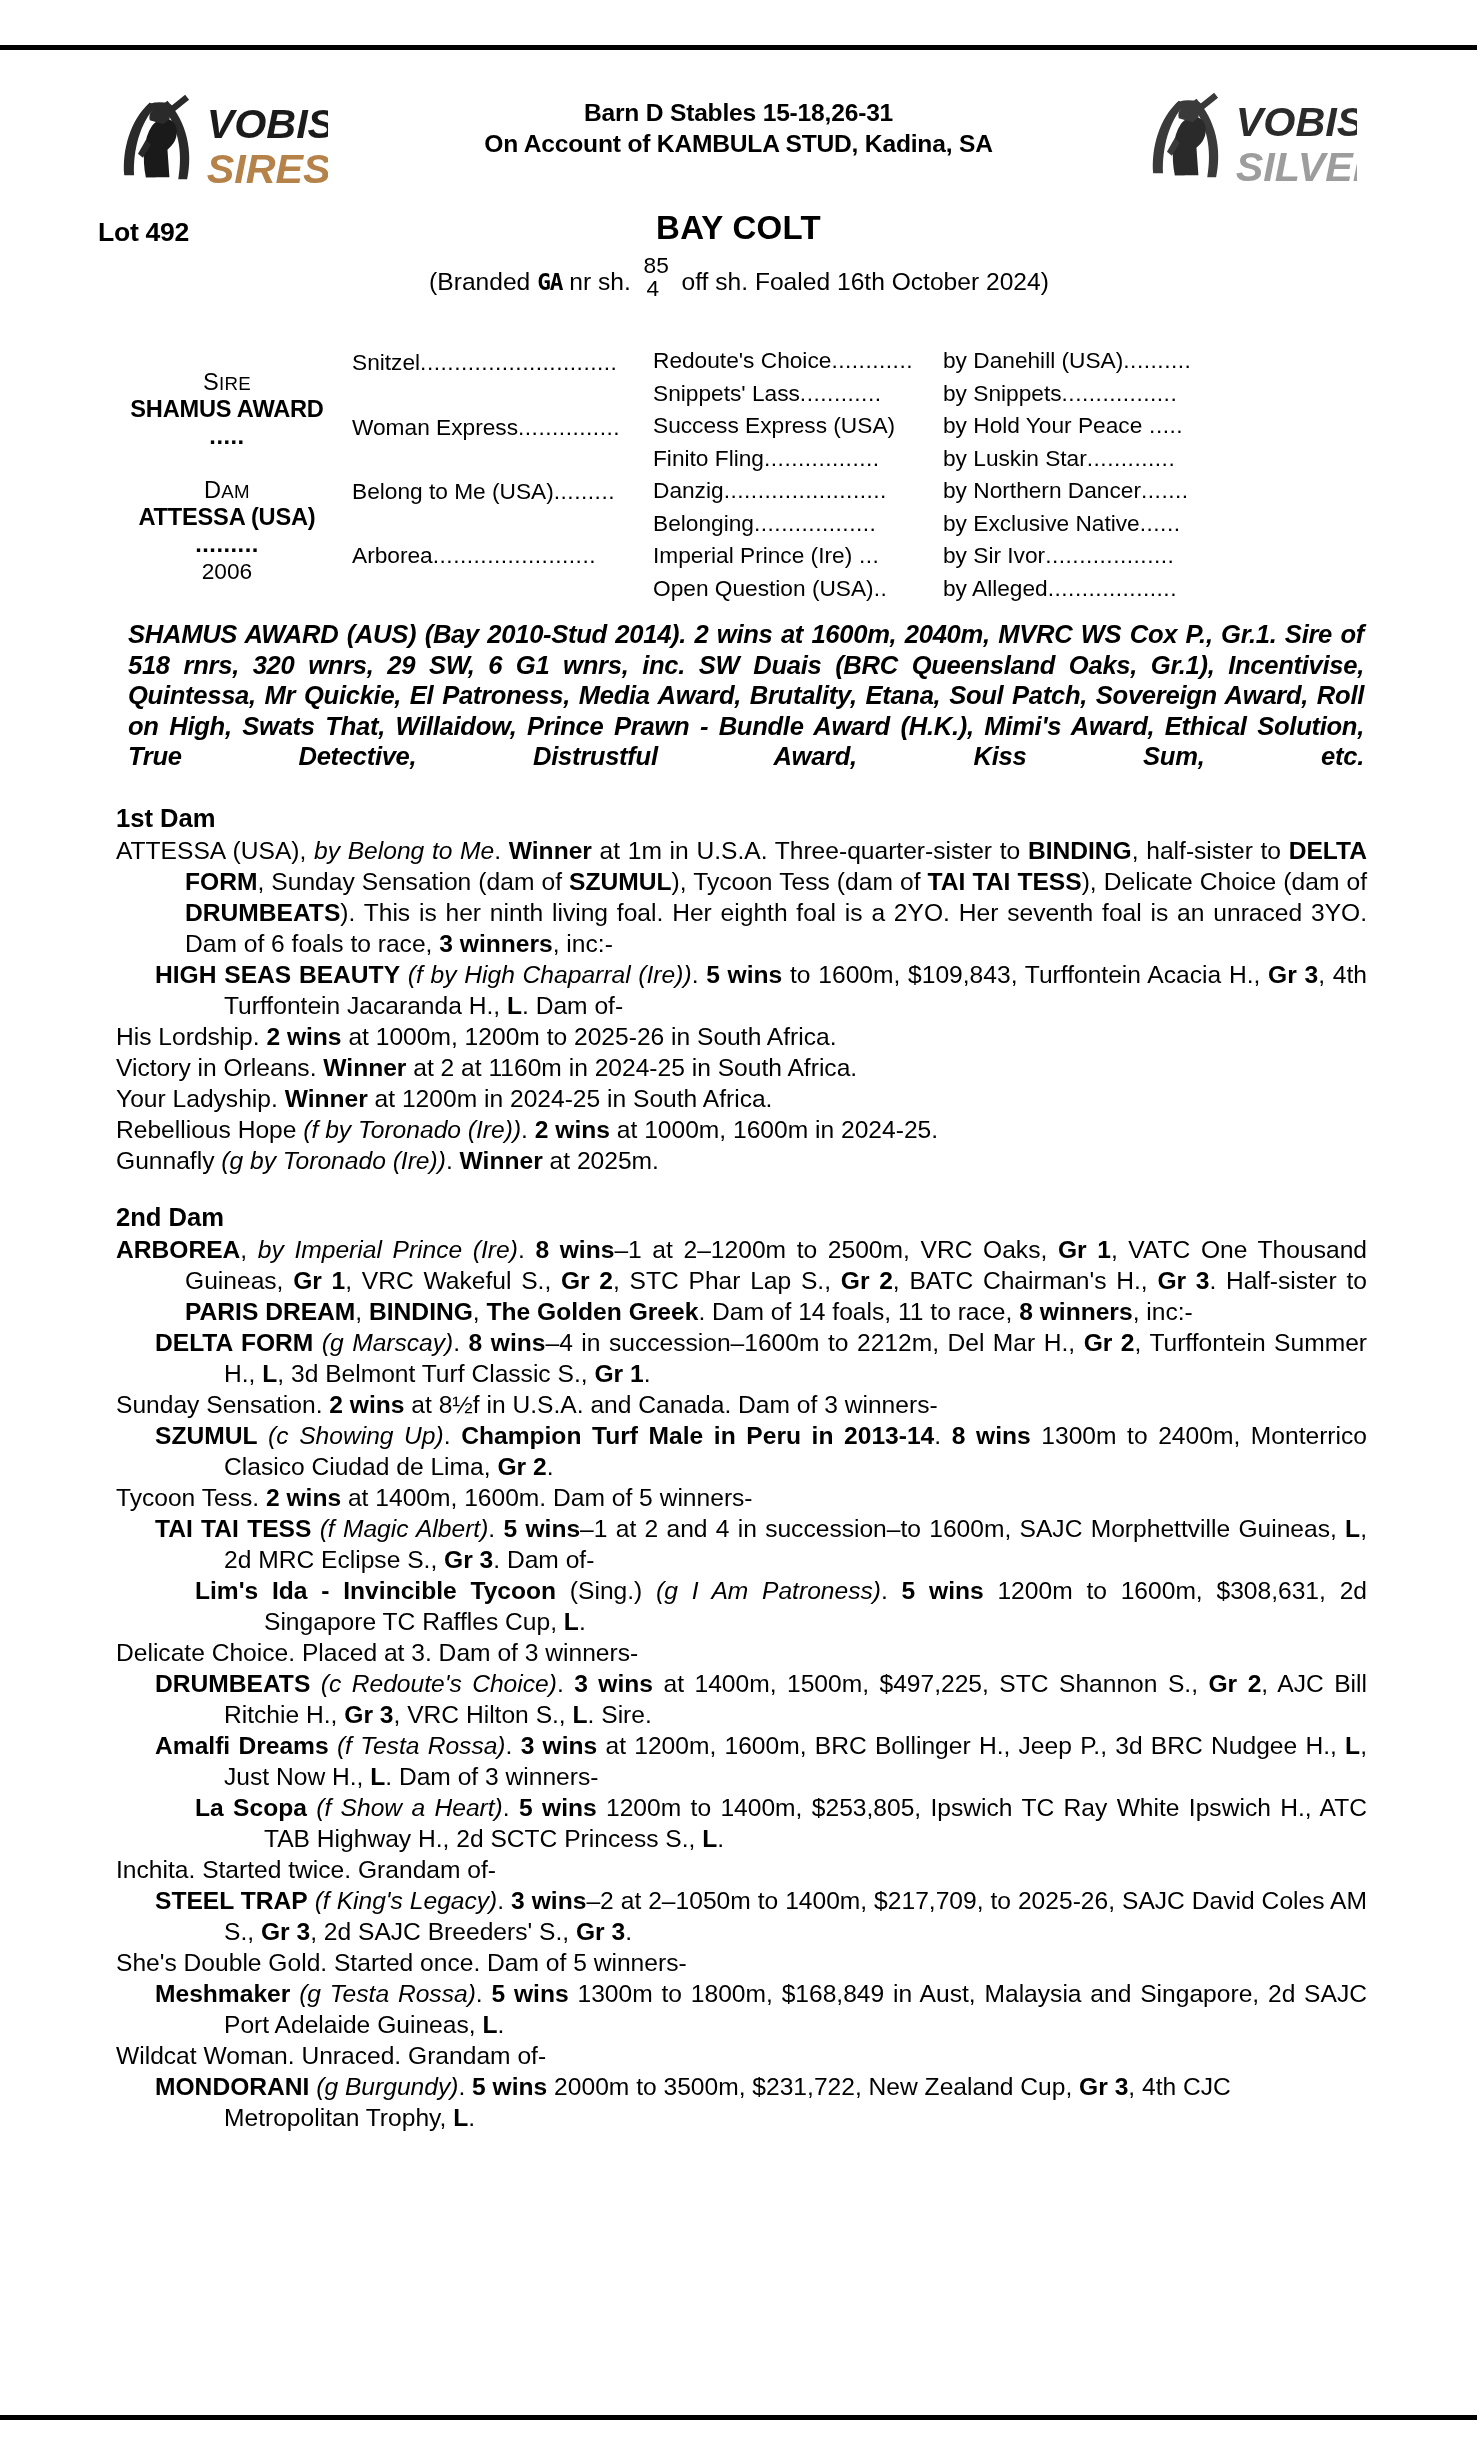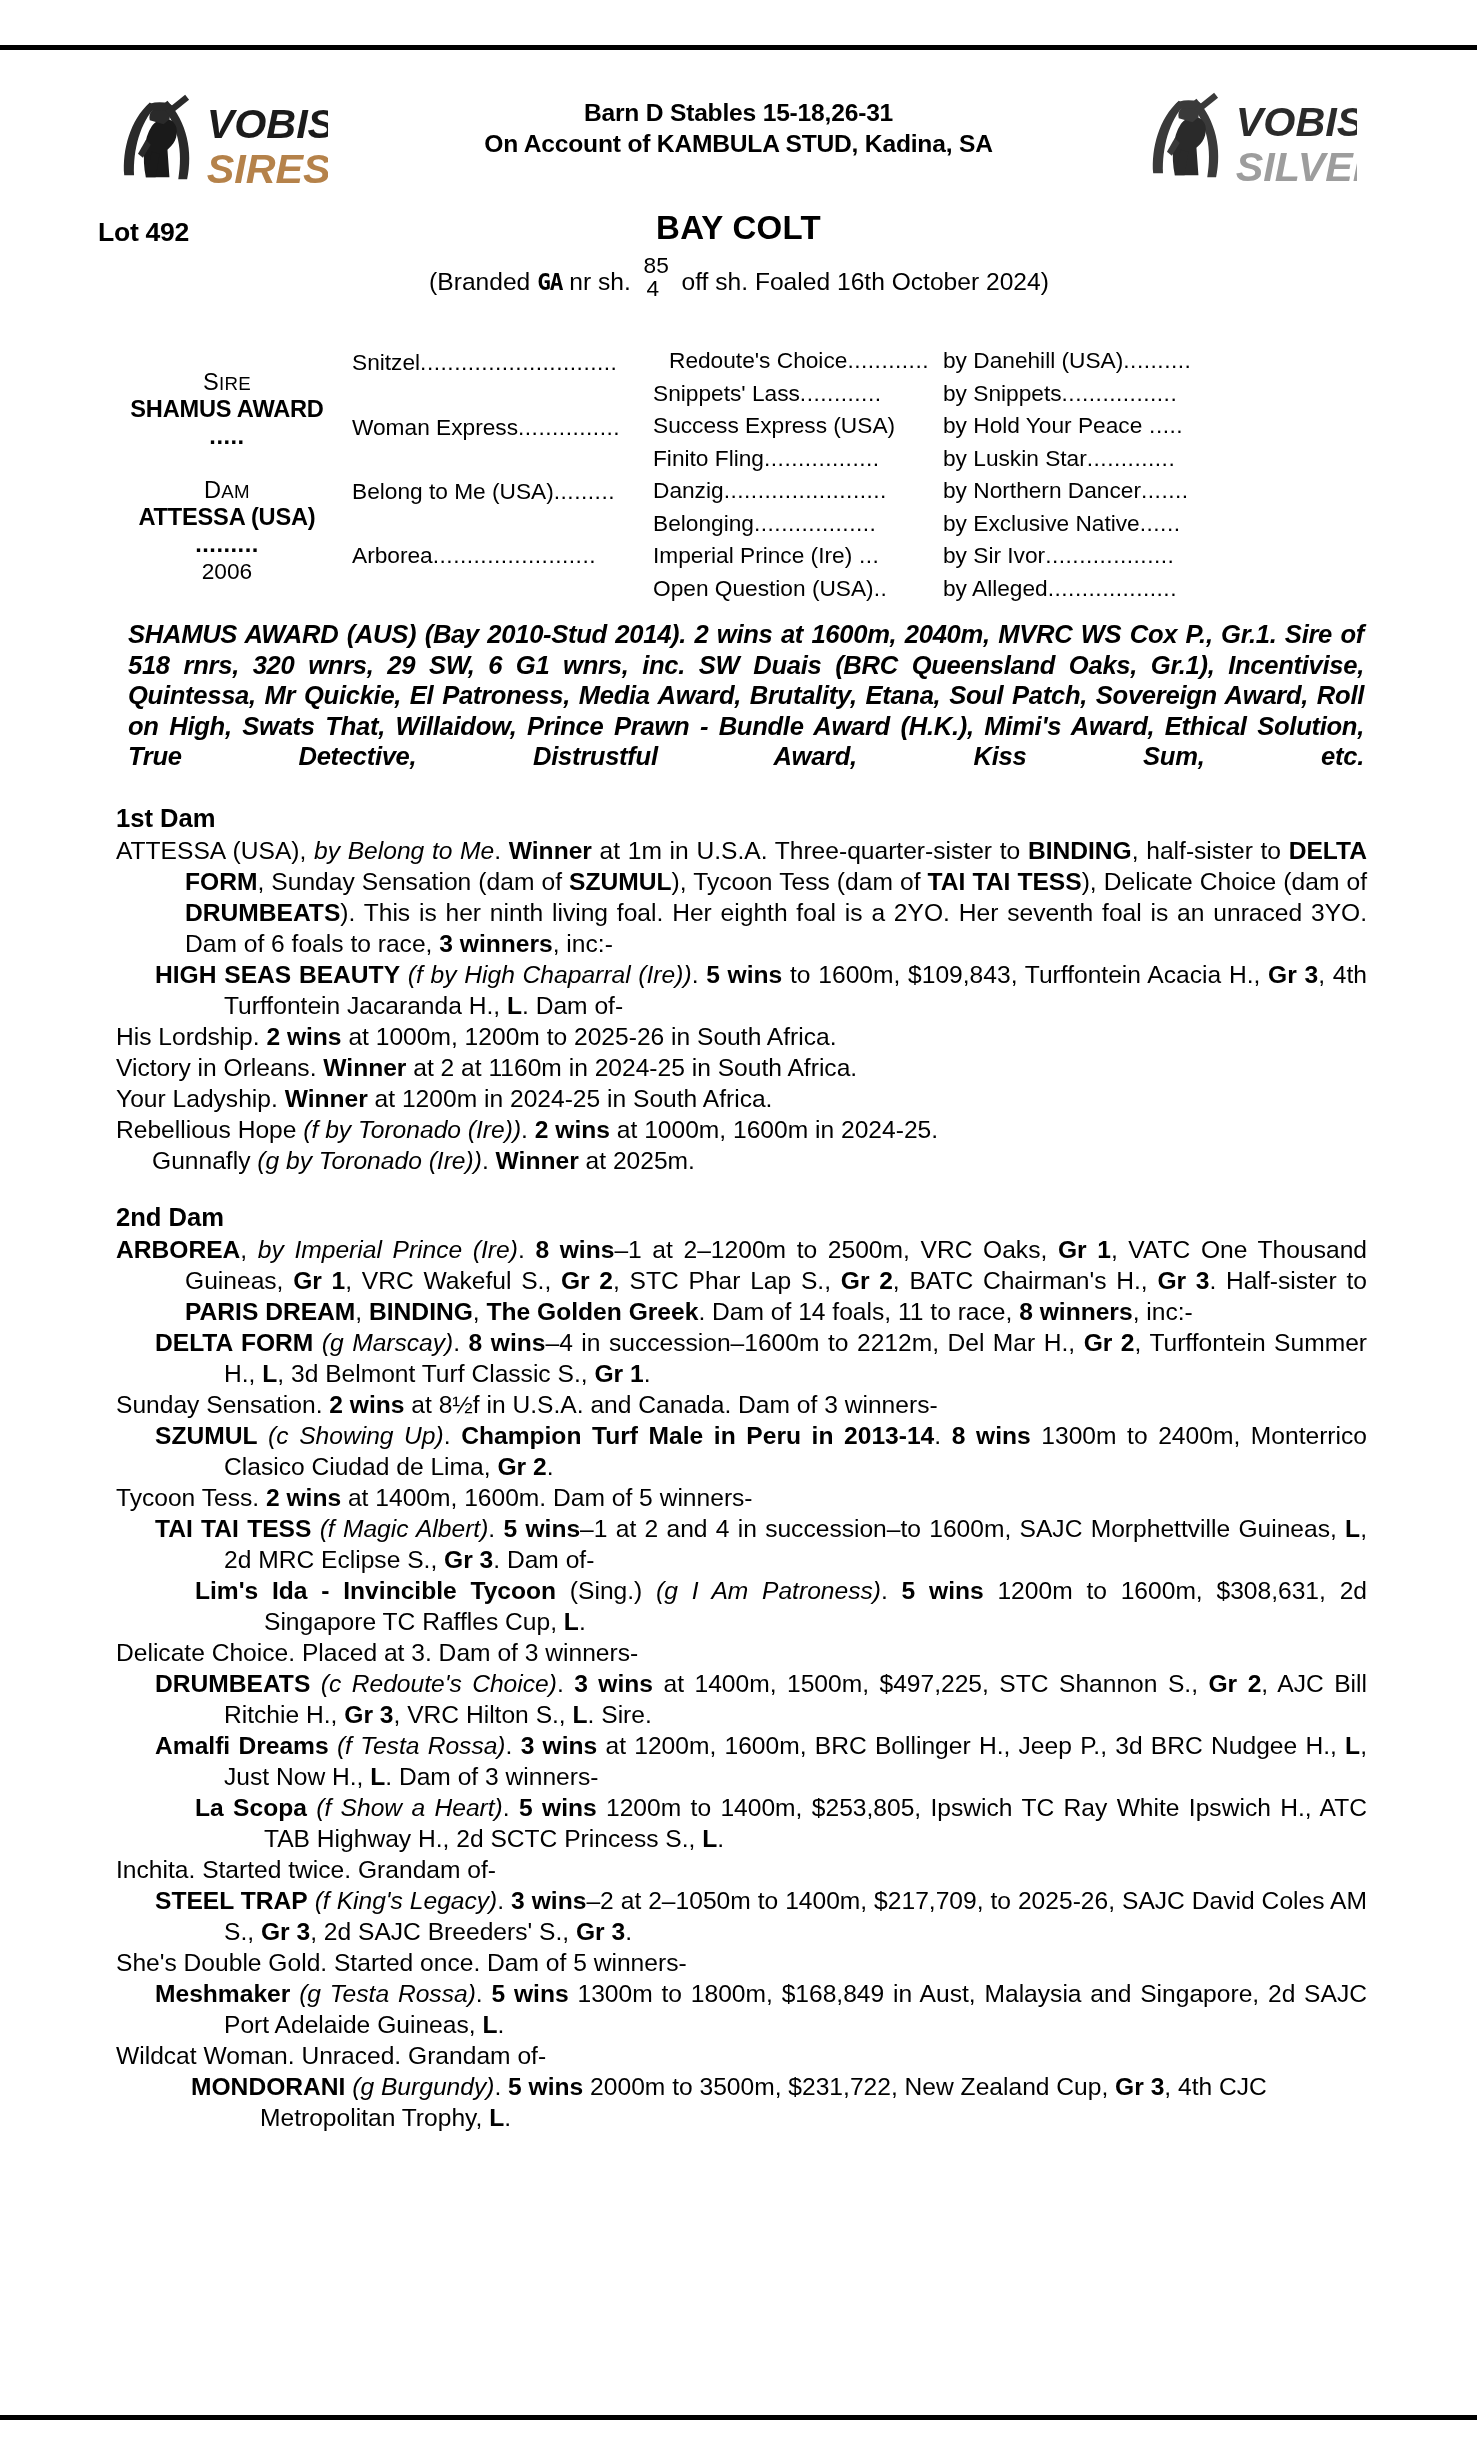--- a/index.html
+++ b/index.html
@@ -144,21 +144,21 @@
   .ped-sire-block { left: 0; top: 21.7px; }
   .ped-dam-block  { left: 0; top: 130px; }
 
   .ped-gp { position: absolute; left: 236px; width: 286px; white-space: nowrap; }
   .ped-gp.r1 { top: 2px; }
   .ped-gp.r2 { top: 67px; }
   .ped-gp.r3 { top: 131px; }
   .ped-gp.r4 { top: 195px; }
 
   .ped-gg { position: absolute; left: 537px; width: 286px; white-space: nowrap; }
-  .ped-gg.g1 { top: 0px; margin-left: 16px; }
+  .ped-gg.g1 { top: 0px; }
   .ped-gg.g2 { top: 32.5px; }
   .ped-gg.g3 { top: 65px; }
   .ped-gg.g4 { top: 98px; }
   .ped-gg.g5 { top: 130px; }
   .ped-gg.g6 { top: 163px; }
   .ped-gg.g7 { top: 195px; }
   .ped-gg.g8 { top: 228px; }
 
   .ped-by { position: absolute; left: 827px; width: 424px; white-space: nowrap; }
   .ped-by.g1 { top: 0px; }
@@ -206,21 +206,21 @@
   p.e {
     margin: 0;
     text-align: justify;
     text-indent: 0;
   }
   p.h1 { padding-left: 69px; text-indent: -69px; }
   p.h2 { padding-left: 108px; text-indent: -69px; }
   p.h3 { padding-left: 148px; text-indent: -69px; }
 
   p.e:last-child,
-  p.nojust { text-align: left; margin-left: 36px; }
+  p.nojust { text-align: left; }
 
   b { font-weight: bold; }
   i { font-style: italic; }
 </style>
 </head>
 <body>
 
 <div class="page">
 
   <div class="rule-top"></div>

